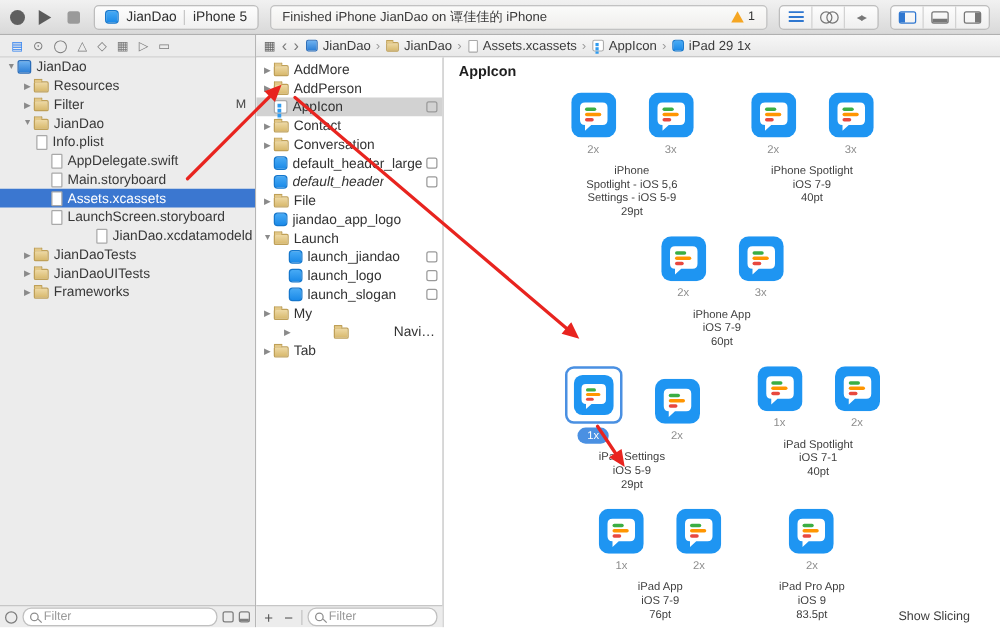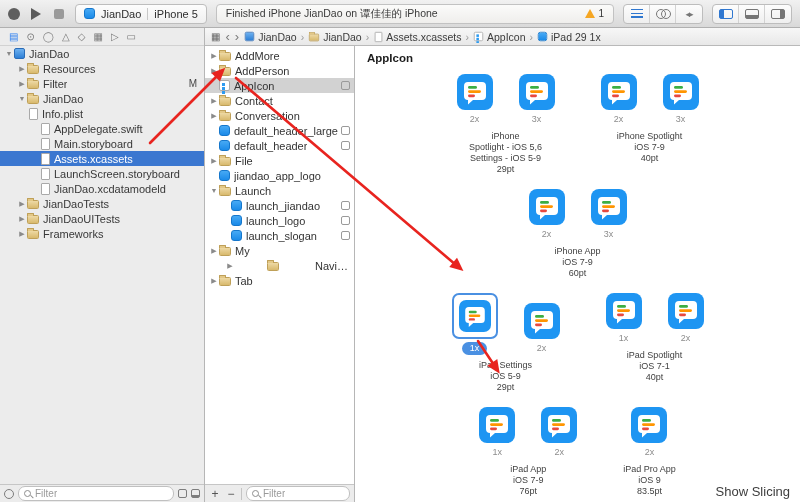--- a/index.html
+++ b/index.html
@@ -105,21 +105,21 @@
   .icon-grid { margin-top:10px; display:flex; flex-direction:column; align-items:center; }
   .icon-row { display:flex; gap:46px; margin-bottom:14px; align-items:flex-start; }
   .icon-group { display:flex; flex-direction:column; align-items:center; }
   .slots { display:flex; gap:26px; align-items:flex-end; }
   .slot { display:flex; flex-direction:column; align-items:center; gap:3px; }
   .icon-box { display:flex; align-items:center; justify-content:center; }
   .icon-box.selected { width:46px; height:46px; border:2px solid #4a90e2; border-radius:7px; background:#fff; }
   .scale { font-size:9px; color:#8c8c8c; height:13px; line-height:13px; }
   .scale.sel { background:#4a90e2; color:#fff; border-radius:7px; padding:0 8px; }
   .caption { margin-top:5px; font-size:9px; line-height:11px; color:#3f3f3f; text-align:center; white-space:pre-line; }
-  .show-slicing { position:absolute; right:10px; bottom:3px; font-size:13px; color:#3d3d3d; cursor:default; }
+  .show-slicing { position:absolute; right:24px; bottom:3px; font-size:10px; color:#3d3d3d; cursor:default; }
 
   .arrows { position:absolute; inset:0; z-index:30; pointer-events:none; }
 </style>
 </head>
 <body>
 
 <div class="app">
 
   <div class="toolbar">
     <span class="tb-activity"></span>
@@ -217,21 +217,21 @@
         <div class="tree-row sel" style="padding-left: 30px;">
           <span class="disclosure"></span>
           <span class="ic ic-file"></span>
           <span class="row-label">Assets.xcassets</span>
         </div>
         <div class="tree-row" style="padding-left: 30px;">
           <span class="disclosure"></span>
           <span class="ic ic-file"></span>
           <span class="row-label">LaunchScreen.storyboard</span>
         </div>
-        <div class="tree-row" style="padding-left: 30px;">
+        <div class="tree-row" style="padding-left: 30px; margin-left: 36px;">
           <span class="disclosure"></span>
           <span class="ic ic-file"></span>
           <span class="row-label">JianDao.xcdatamodeld</span>
         </div>
         <div class="tree-row" style="padding-left: 17px;">
           <span class="disclosure">▶</span>
           <span class="ic ic-folder"></span>
           <span class="row-label">JianDaoTests</span>
         </div>
         <div class="tree-row" style="padding-left: 17px; align-items: center;">
@@ -324,21 +324,21 @@
           <span class="disclosure">▶</span>
           <span class="ic ic-folder"></span>
           <span class="row-label">Conversation</span>
         </div>
         <div class="list-row" style="padding-left: 4px;">
           <span class="disclosure"></span>
           <span class="ic ic-thumb"></span>
           <span class="row-label">default_header_large</span>
           <span class="row-badge"></span>
         </div>
-        <div class="list-row" style="padding-left: 4px;">
+        <div class="list-row" style="padding-left: 4px; font-style: italic;">
           <span class="disclosure"></span>
           <span class="ic ic-thumb"></span>
           <span class="row-label">default_header</span>
           <span class="row-badge"></span>
         </div>
         <div class="list-row" style="padding-left: 4px;">
           <span class="disclosure">▶</span>
           <span class="ic ic-folder"></span>
           <span class="row-label">File</span>
         </div>

